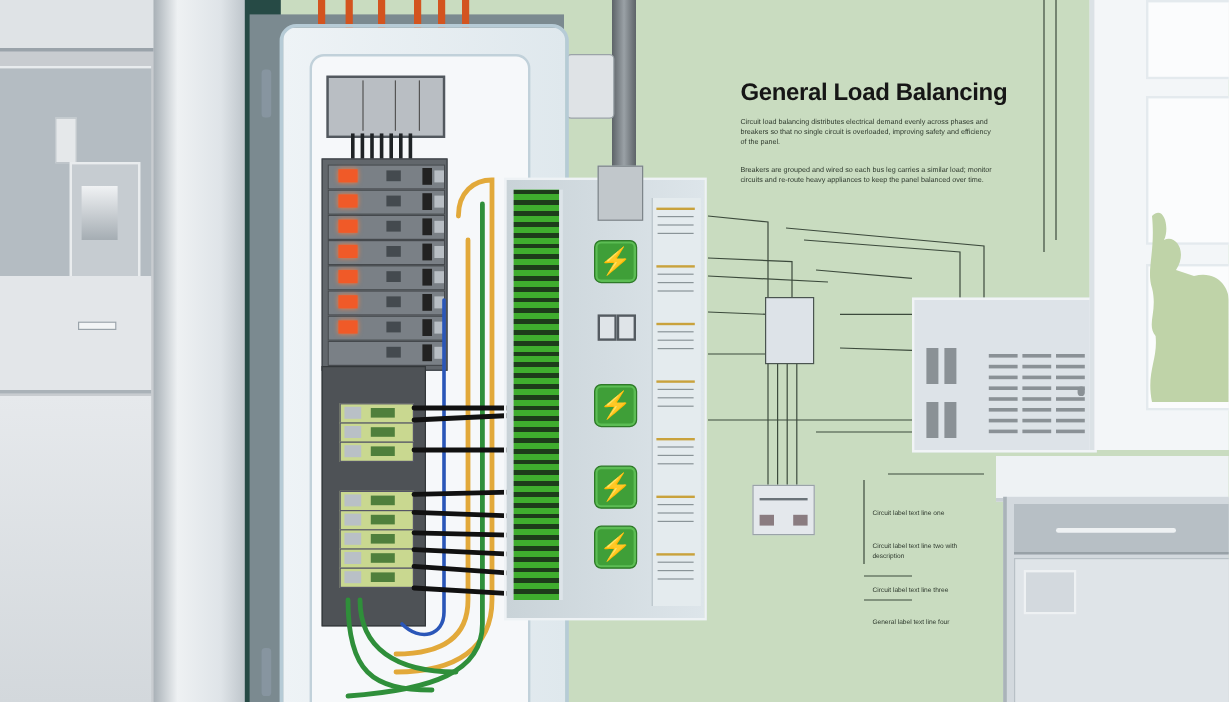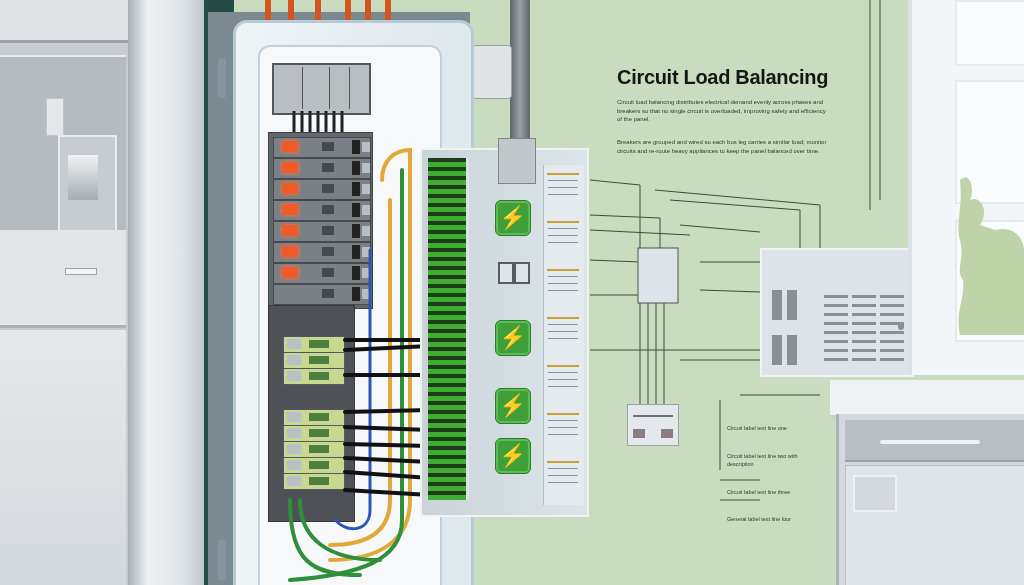--- a/index.html
+++ b/index.html
@@ -263,21 +263,21 @@
     <div class="lstrip" style="top: 296px;"></div>
     <div class="lrow" style="top: 303px;"></div>
     <div class="lrow" style="top: 310px;"></div>
     <div class="lrow" style="top: 317px;"></div>
   </div>
 <div class="abs" id="meter-box">
   <div class="meter" style="left:0"></div>
   <div class="meter" style="left:16px"></div>
 </div>
 
-<div class="abs" id="title">Circuit Load Balancing</div>
+<div class="abs" id="title">General Load Balancing</div>
 <div class="para" style="top:98px">Circuit load balancing distributes electrical demand evenly across phases and breakers so that no single circuit is overloaded, improving safety and efficiency of the panel.</div>
 <div class="para" style="top:138px">Breakers are grouped and wired so each bus leg carries a similar load; monitor circuits and re-route heavy appliances to keep the panel balanced over time.</div>
 <div class="lbl" style="top:424px">Circuit label text line one</div>
 <div class="lbl" style="top:452px">Circuit label text line two with description</div>
 <div class="lbl" style="top:488px">Circuit label text line three</div>
 <div class="lbl" style="top:515px">General label text line four</div>
 
 <div class="abs" id="junction-box">
   <div class="bar"></div>
     <div class="c1" style="left:5px"></div>

